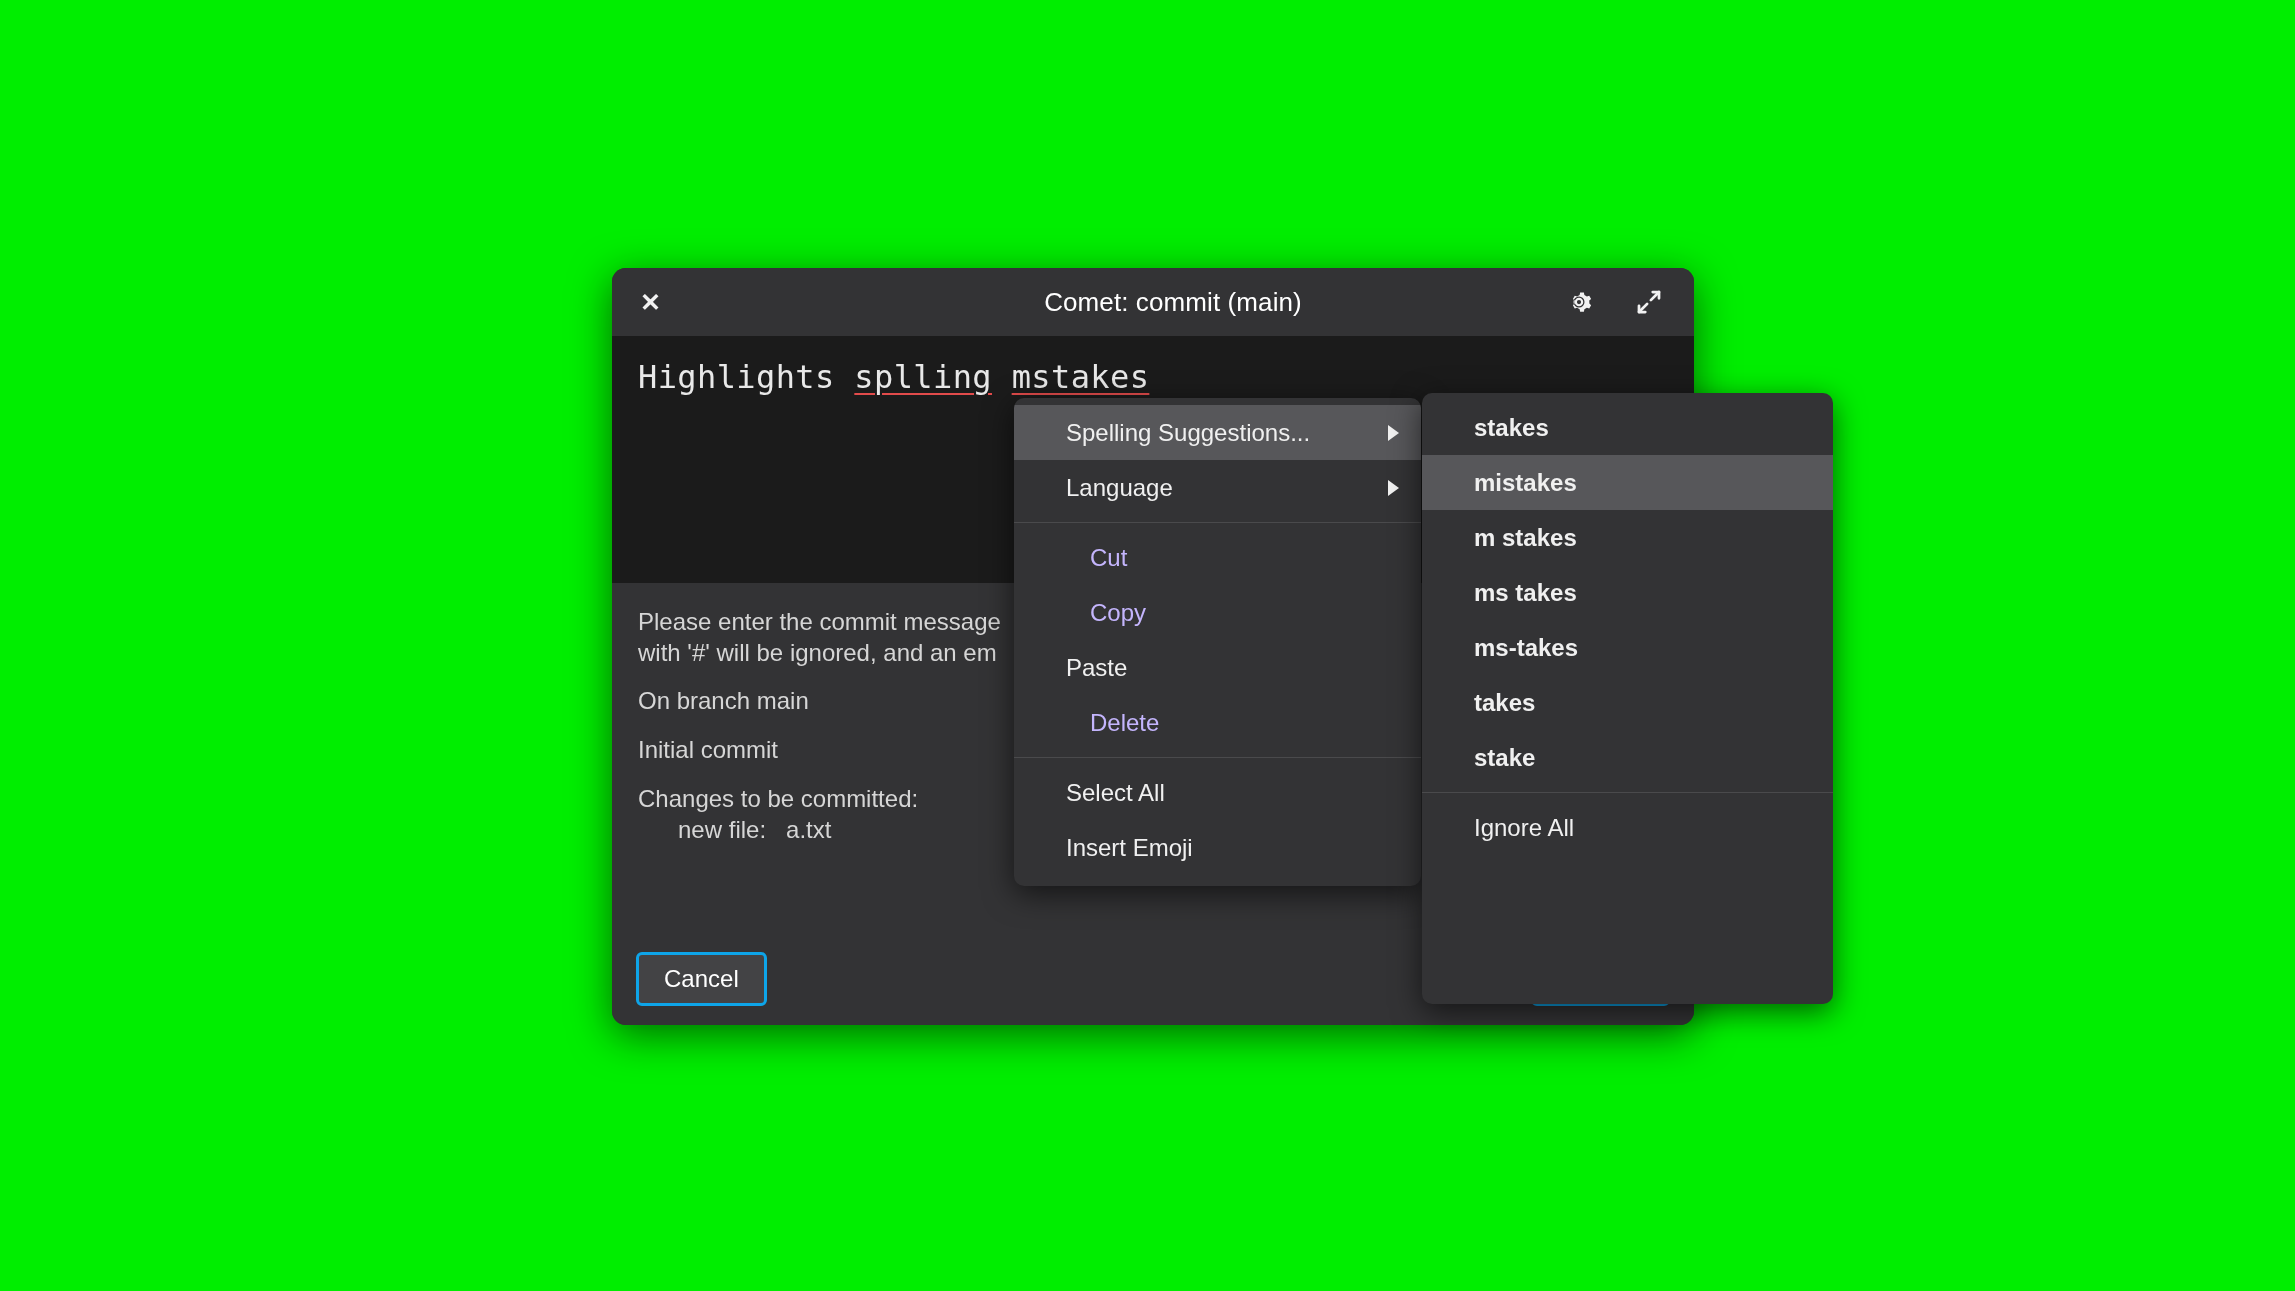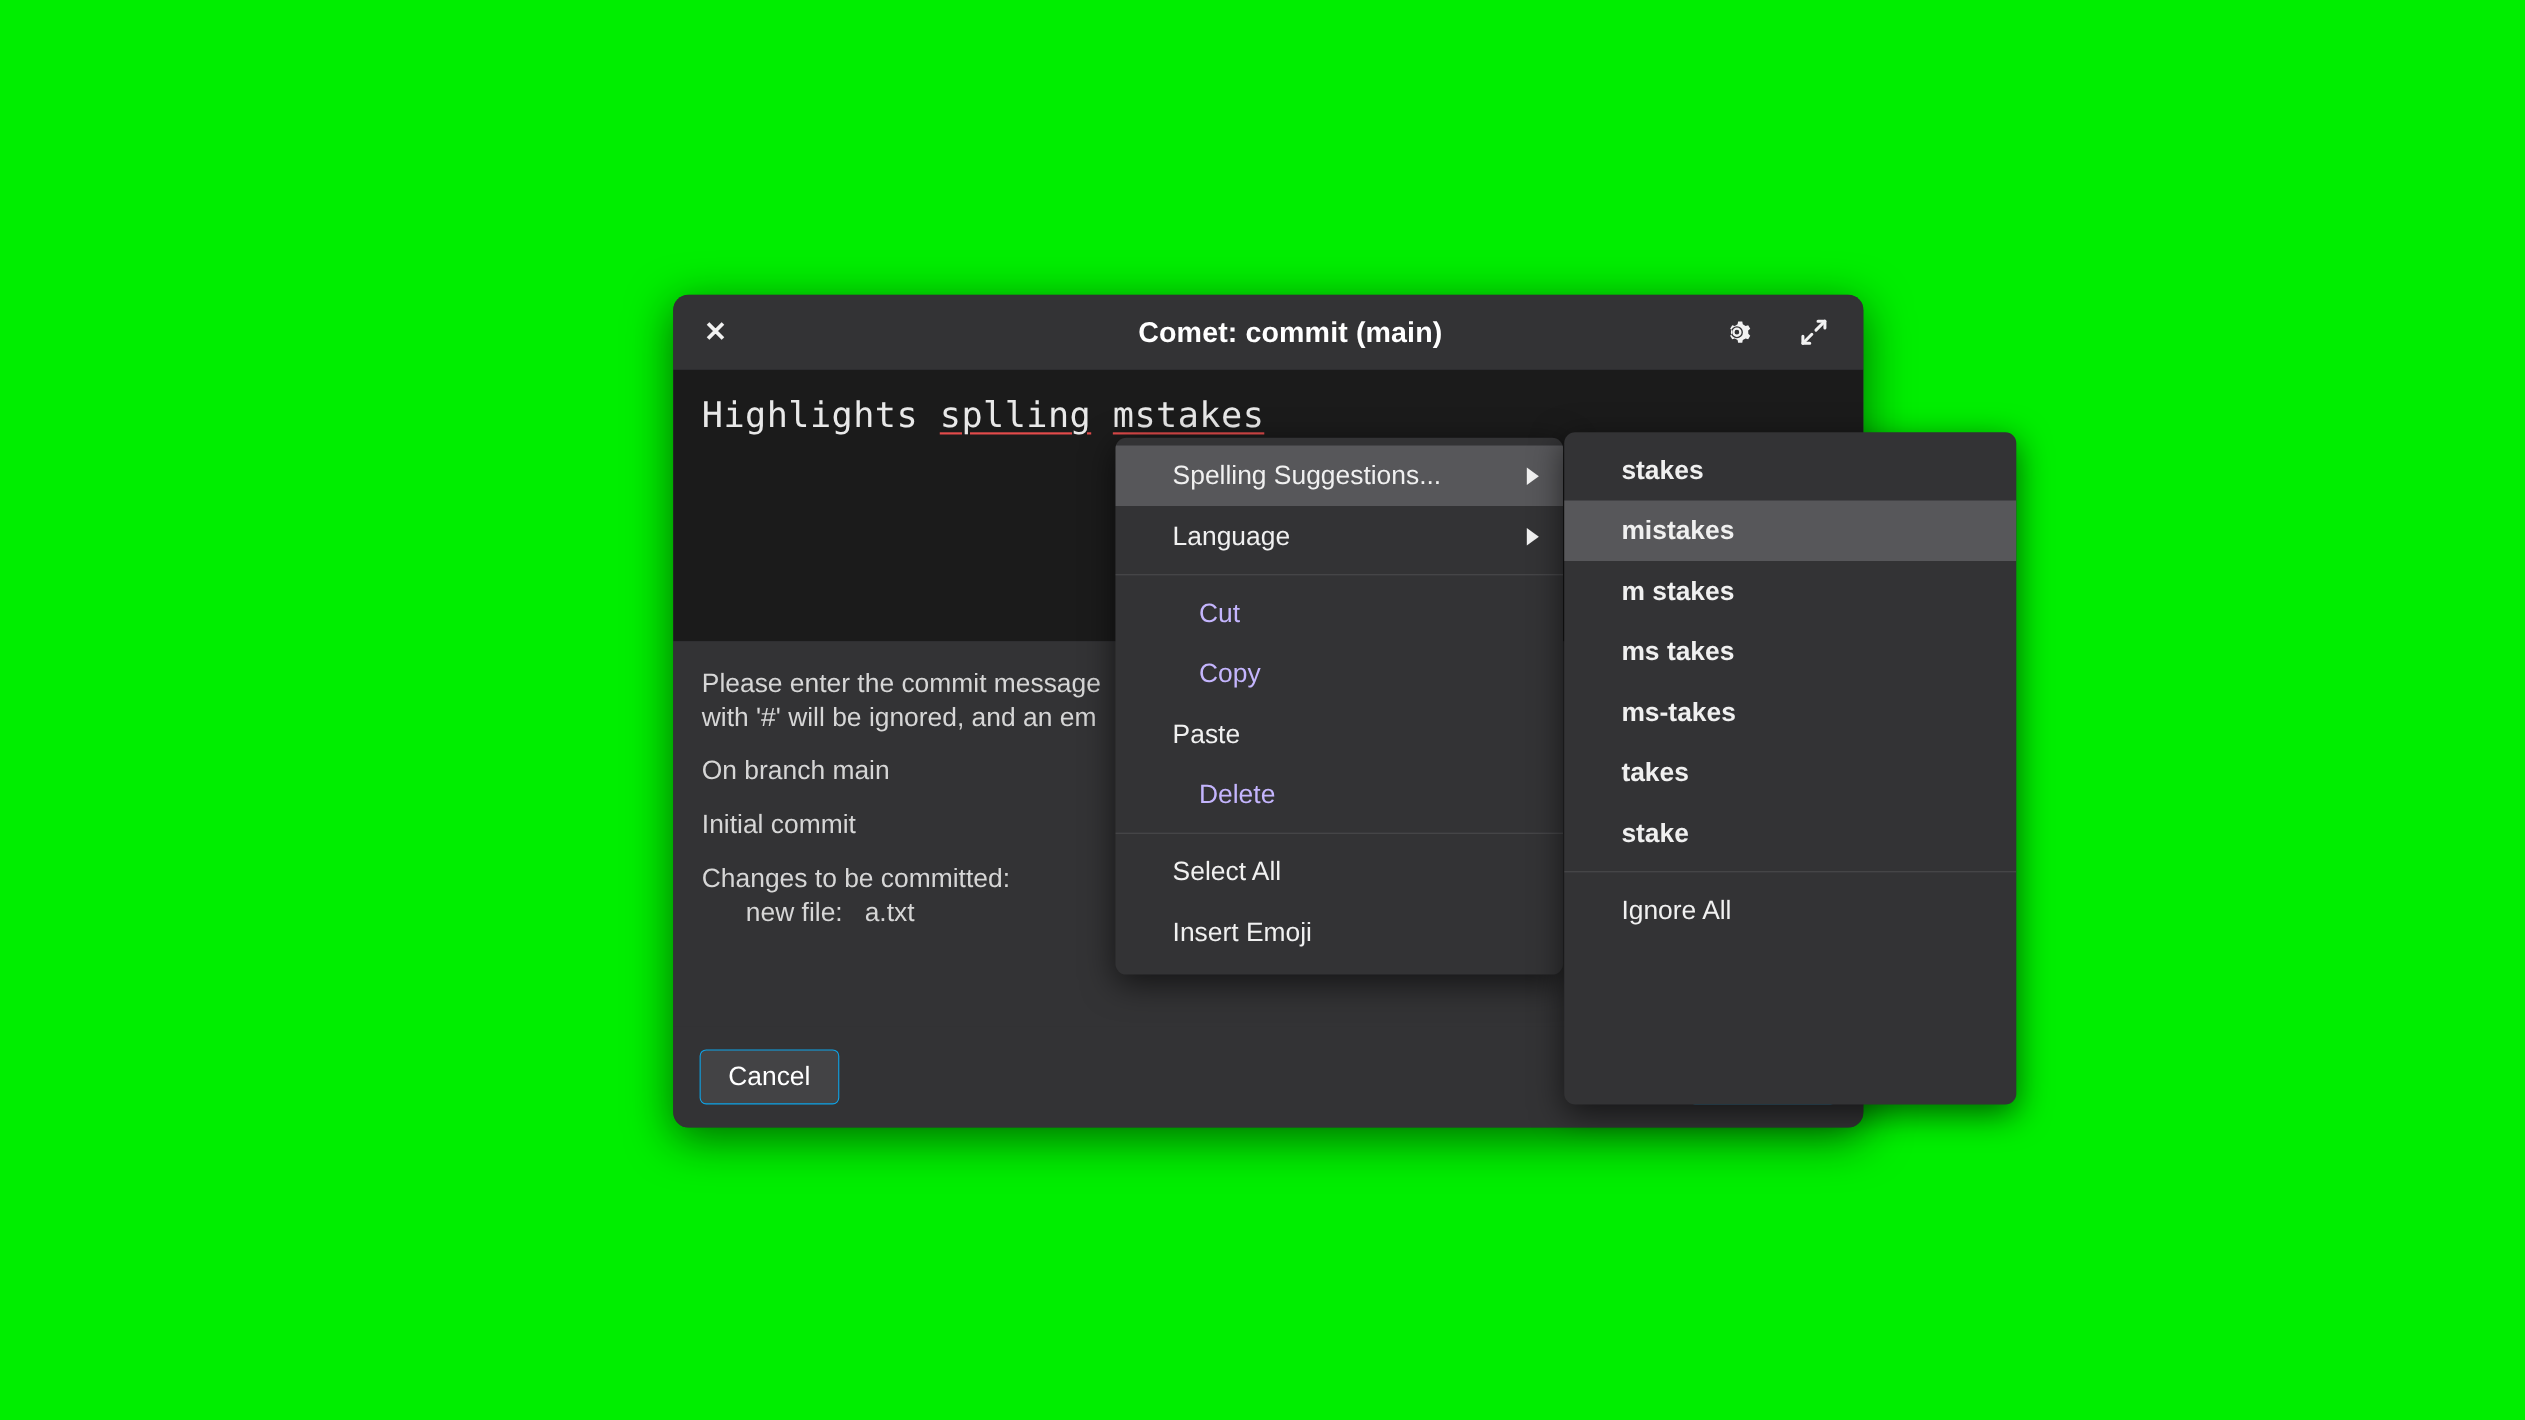--- a/index.html
+++ b/index.html
@@ -50,21 +50,21 @@
     width: 34px;
     text-align: left;
     user-select: none;
   }
   #titlebar .title {
     position: absolute;
     left: 0; right: 0;
     text-align: center;
     color: #ffffff;
     font-size: 26px;
-    font-weight: 700;
+    font-weight: 400;
     letter-spacing: 0.1px;
     pointer-events: none;
     padding-left: 40px;
   }
   #titlebar .right-icons {
     margin-left: auto;
     display: flex;
     align-items: center;
     gap: 36px;
     z-index: 2;
@@ -125,21 +125,21 @@
     background: #333335;
     display: flex;
     align-items: center;
     justify-content: space-between;
     padding: 0 24px;
     box-sizing: border-box;
   }
   .dlg-btn {
     background: #434345;
     color: #ffffff;
-    border: 1px solid #0ea5e9;
+    border: 3px solid #0ea5e9;
     border-radius: 6px;
     font-size: 24px;
     font-family: "Liberation Sans", sans-serif;
     padding: 11px 25px;
     cursor: pointer;
     line-height: 1.1;
   }
 
   
   .menu {

